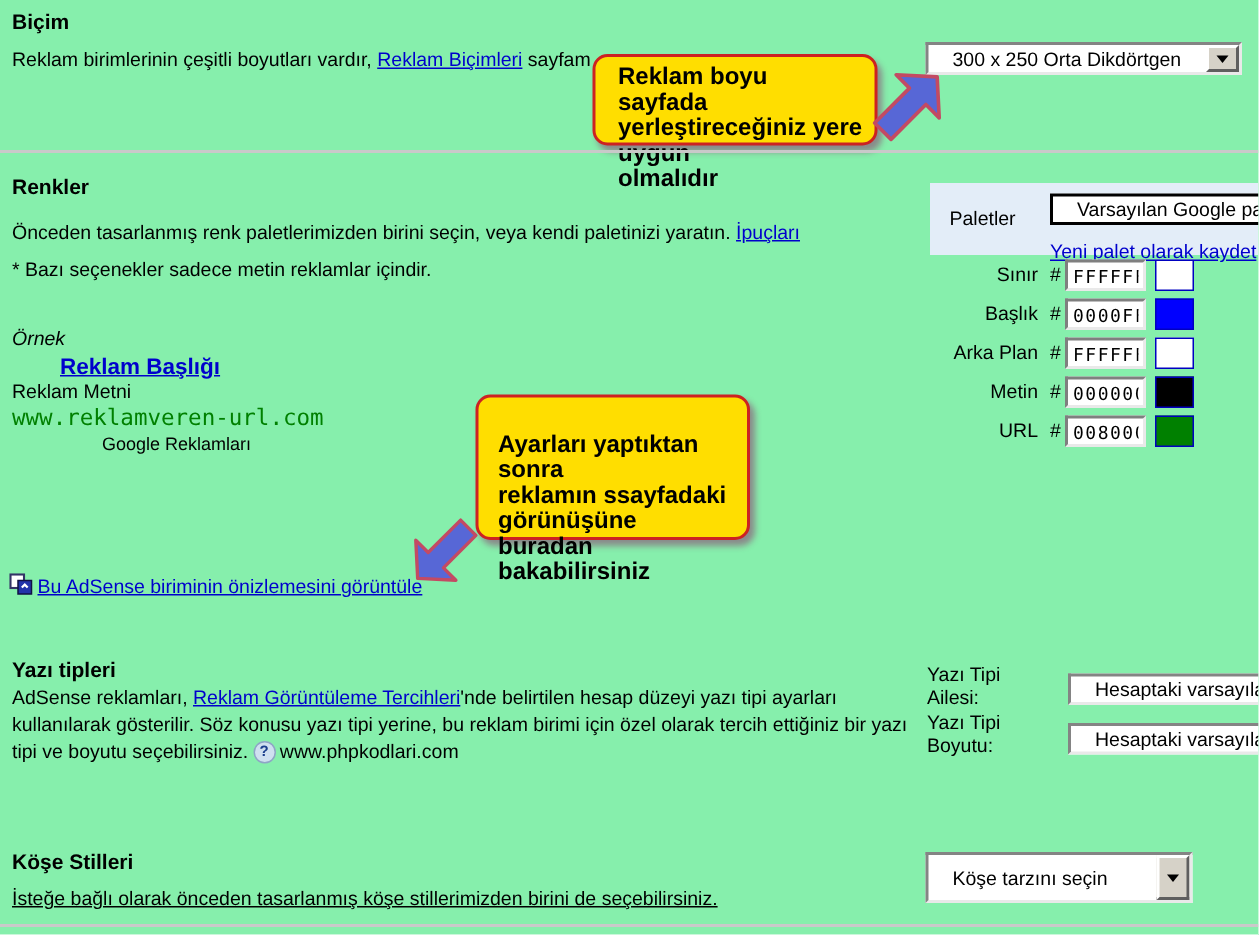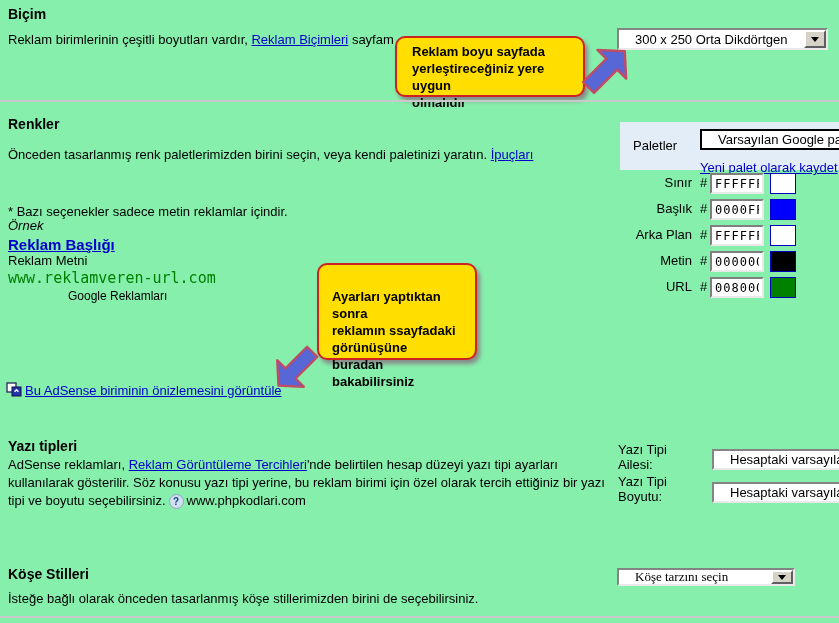--- a/index.html
+++ b/index.html
@@ -21,25 +21,25 @@
   
   .hexin{position:absolute;width:54px;height:21px;box-sizing:border-box;
          border:2px solid;border-color:#7F7F7F #E9E9E9 #E9E9E9 #7F7F7F;
          font-family:"DejaVu Sans Mono",monospace;font-size:12px;padding:1px 3px;letter-spacing:1px;}
   .swatch{position:absolute;width:26px;height:21px;border:1px solid #0000C0;box-sizing:border-box;}
   .clabel{position:absolute;width:82px;text-align:right;line-height:20px;}
   .hash{position:absolute;line-height:20px;}
   
   .callout{position:absolute;background:#FFDE00;border:2px solid #CC2222;border-radius:10px;
            box-shadow:3px 4px 4px #8A8A8A;box-sizing:border-box;font-weight:bold;
-           font-size:13px;line-height:17px;}
+           font-size:16px;line-height:17px;}
   
   #palette-box{background:#E3EDF8;}
   
-  .ad-title{font-weight:bold;font-size:15px;}
+  .ad-title{font-weight:bold;font-size:15px;margin-left:32px;}
   .ad-url{font-family:"DejaVu Sans Mono",monospace;font-size:15px;color:#008000;}
   .help-circ{display:inline-block;width:13px;height:13px;border-radius:50%;background:#CFE0F0;
              border:1px solid #8FA5C6;color:#1A3E8C;font-size:10px;font-weight:bold;line-height:13px;
              text-align:center;vertical-align:middle;margin:0 3px;}
 </style>
 </head>
 <body>
 
 <div id="page">
 
@@ -71,21 +71,21 @@
   </svg>
 
   <div class="abs sep" style="top:100px;"></div>
 
   <div class="abs h" style="left:8px;top:116px;">Renkler</div>
 
   <div class="abs" style="left:8px;top:147px;width:600px;">
     <span>Önceden tasarlanmış renk paletlerimizden birini seçin, veya kendi paletinizi yaratın. </span><a>İpuçları</a>
   </div>
 
-  <div class="abs" style="left:8px;top:172px;margin-top:32px;">* Bazı seçenekler sadece metin reklamlar içindir.</div>
+  <div class="abs" style="left:8px;top:172px;">* Bazı seçenekler sadece metin reklamlar içindir.</div>
 
   <div id="palette-box" class="abs" style="left:620px;top:122px;width:219px;height:48px;"></div>
   <div class="abs" style="left:633px;top:138px;text-align:right;">Paletler</div>
   <div class="abs win-select focus-select" style="left:700px;top:129px;width:150px;height:21px;">
     <span>Varsayılan Google palet</span>
   </div>
   <div class="abs" style="left:700px;top:160px;white-space:nowrap;">
     <a>Yeni palet olarak kaydet</a>
     
   </div>
@@ -114,21 +114,21 @@
   <div class="hash" style="left:700px;top:277px;">#</div>
   <input class="hexin" style="left: 710px; top: 277px;" value="008000">
   <div class="swatch" style="left: 770px; top: 277px; background: rgb(0, 128, 0);"></div>
 
   <div class="abs" style="left:8px;top:218px;font-style:italic;">Örnek</div>
   <a class="abs ad-title" style="left:8px;top:236px;">Reklam Başlığı</a>
   <div class="abs" style="left:8px;top:253px;">Reklam Metni</div>
   <div class="abs ad-url" style="left:8px;top:269px;">www.reklamveren-url.com</div>
   <div class="abs" style="left:68px;top:289px;font-size:12px;">Google Reklamları</div>
 
-  <div class="callout" style="left:317px;top:263px;width:160px;height:97px;padding:23px 8px 0 13px;">
+  <div class="callout" style="left:317px;top:263px;width:183px;height:97px;padding:23px 8px 0 13px;">
     <div>Ayarları yaptıktan sonra</div>
     <div>reklamın ssayfadaki</div>
     <div>görünüşüne</div>
     <div>buradan bakabilirsiniz</div>
   </div>
 
   <svg class="abs" style="left:266px;top:342px;" width="58" height="54" viewBox="0 0 60 60">
     <g transform="rotate(135 30 30)">
       <polygon points="3,22 37,22 37,9 56,30 37,51 37,38 3,38" fill="#5767D6" stroke="#C34A63" stroke-width="2.5" stroke-linejoin="round"></polygon>
     </g>
@@ -157,23 +157,23 @@
 
   <div class="abs" style="left:618px;top:474px;line-height:15px;">
     <div>Yazı Tipi</div>
     <div>Boyutu:</div>
   </div>
   <div class="abs win-select" style="left:712px;top:482px;width:140px;height:21px;">
     <span>Hesaptaki varsayıla</span>
   </div>
 
   <div class="abs h" style="left:8px;top:566px;">Köşe Stilleri</div>
-  <div class="abs" style="left:8px;top:591px;width:620px;">İsteğe bağlı olarak önceden tasarlanmış köşe stillerimizden birini de seçebilirsiniz.</div>
+  <div class="abs" style="left:8px;top:591px;width:620px;text-decoration:underline;">İsteğe bağlı olarak önceden tasarlanmış köşe stillerimizden birini de seçebilirsiniz.</div>
 
-  <div class="abs win-select" style="left:617px;top:568px;width:178px;height:18px;font-family:Liberation Serif, serif;">
+  <div class="abs win-select" style="left:617px;top:568px;width:178px;height:34px;">
     <span>Köşe tarzını seçin</span>
     <span class="arrowbtn">
         <span class="tri"></span>
       </span>
   </div>
 
   <div class="abs sep" style="top:616px;"></div>
 
 </div>
 

